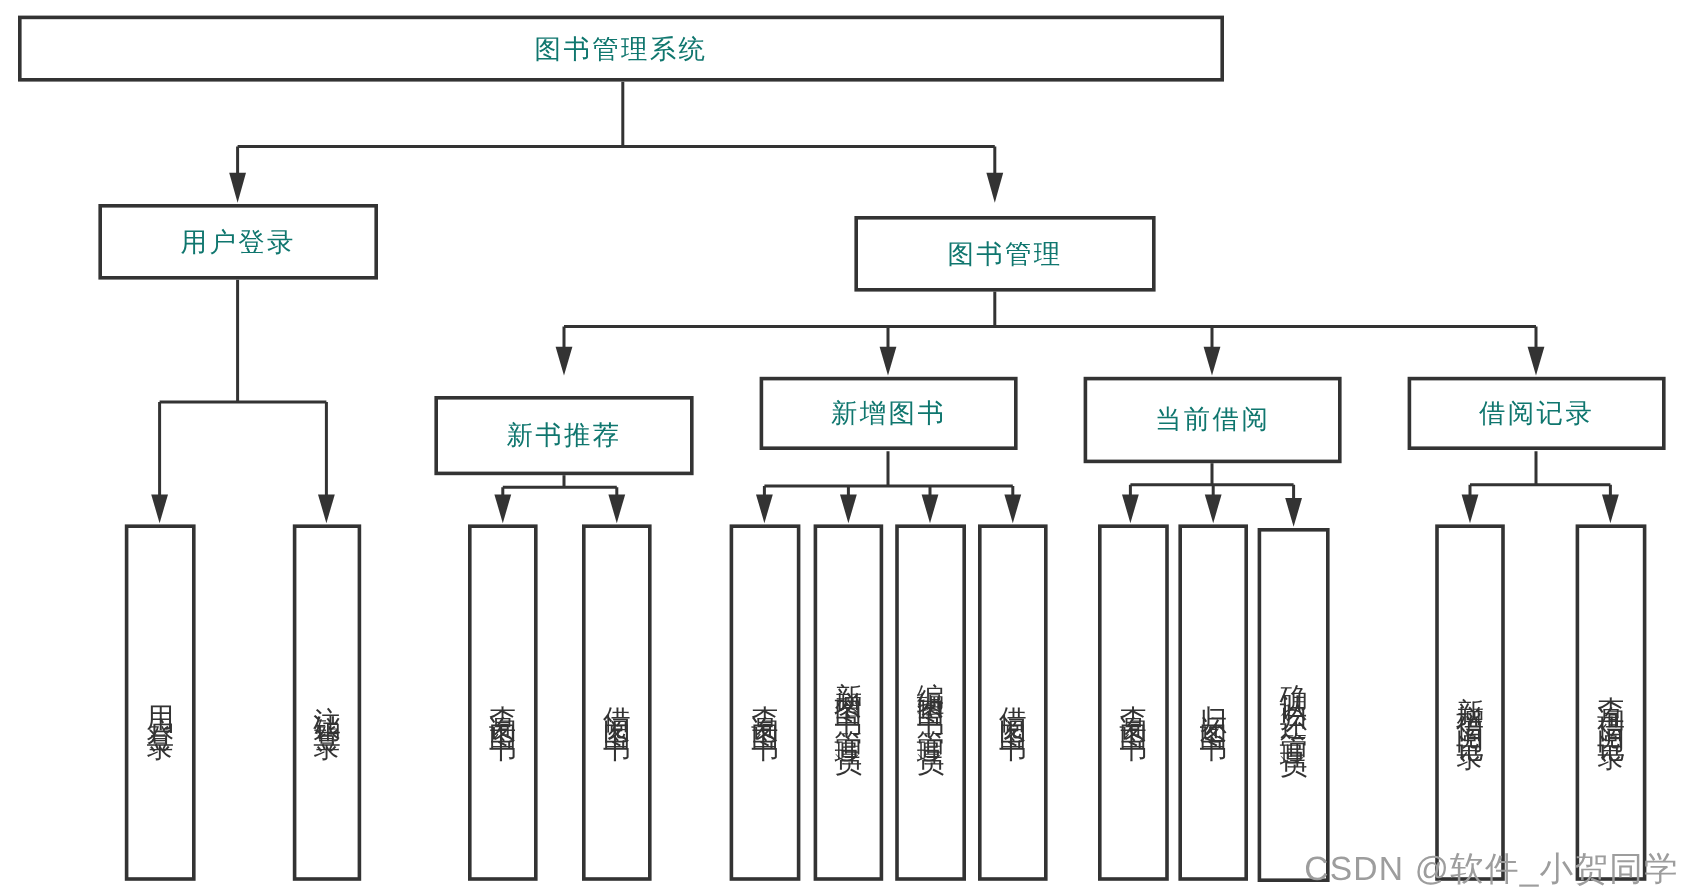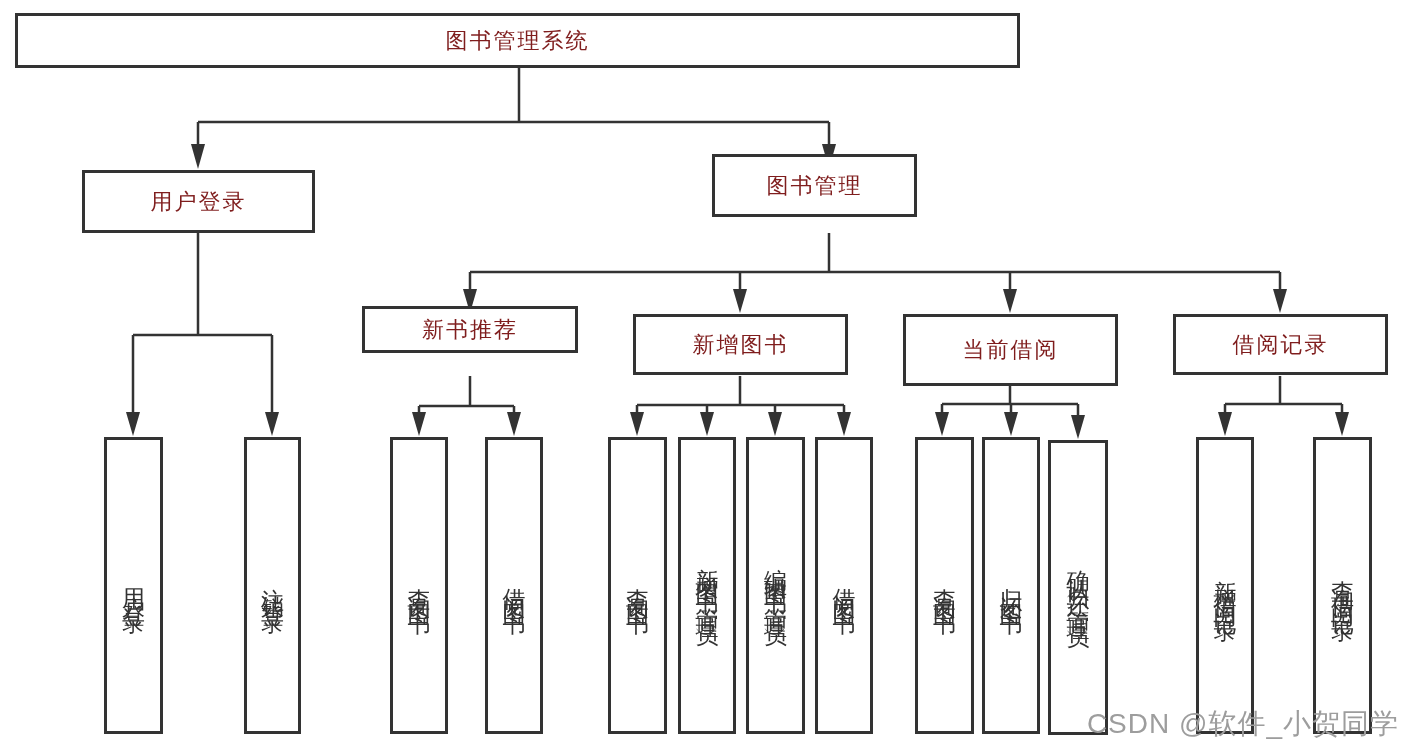--- a/index.html
+++ b/index.html
@@ -29,39 +29,39 @@
     border: 3px solid #333333;
     background: #ffffff;
     display: flex;
     align-items: center;
     justify-content: center;
     color: #333333;
   }
   .hbox span {
     font-size: 22px;
     letter-spacing: 2px;
-    color: #7f1d1d;
+    color: #0f766e;
     white-space: nowrap;
   }
   .vbox span {
     writing-mode: vertical-rl;
     text-orientation: upright;
     font-size: 23px;
     letter-spacing: 8px;
     line-height: 1;
     color: #333333;
     white-space: nowrap;
   }
   
   .n-root  { left: 15px;   top: 13px;  width: 1005px; height: 55px; }
   
   .n-login { left: 82px;   top: 170px; width: 233px;  height: 63px; }
-  .n-mgmt  { left: 712px;  top: 154px; width: 205px;  height: 63px; justify-content: center; }
-  
-  .n-rec   { left: 362px;  top: 306px; width: 216px;  height: 47px; }
+  .n-mgmt  { left: 712px;  top: 180px; width: 251px;  height: 63px; justify-content: center; }
+  
+  .n-rec   { left: 362px;  top: 330px; width: 216px;  height: 66px; }
   .n-bor   { left: 633px;  top: 314px; width: 215px;  height: 61px; }
   .n-cur   { left: 903px;  top: 314px; width: 215px;  height: 72px; }
   .n-hist  { left: 1173px; top: 314px; width: 215px;  height: 61px; }
   
   .l-a1 { left: 104px;  top: 437px; width: 59px; height: 297px; }
   .l-a2 { left: 244px;  top: 437px; width: 57px; height: 297px; }
   .l-b1 { left: 390px;  top: 437px; width: 58px; height: 297px; }
   .l-b2 { left: 485px;  top: 437px; width: 58px; height: 297px; }
   .l-c1 { left: 608px;  top: 437px; width: 59px; height: 297px; }
   .l-c2 { left: 678px;  top: 437px; width: 58px; height: 297px; }

